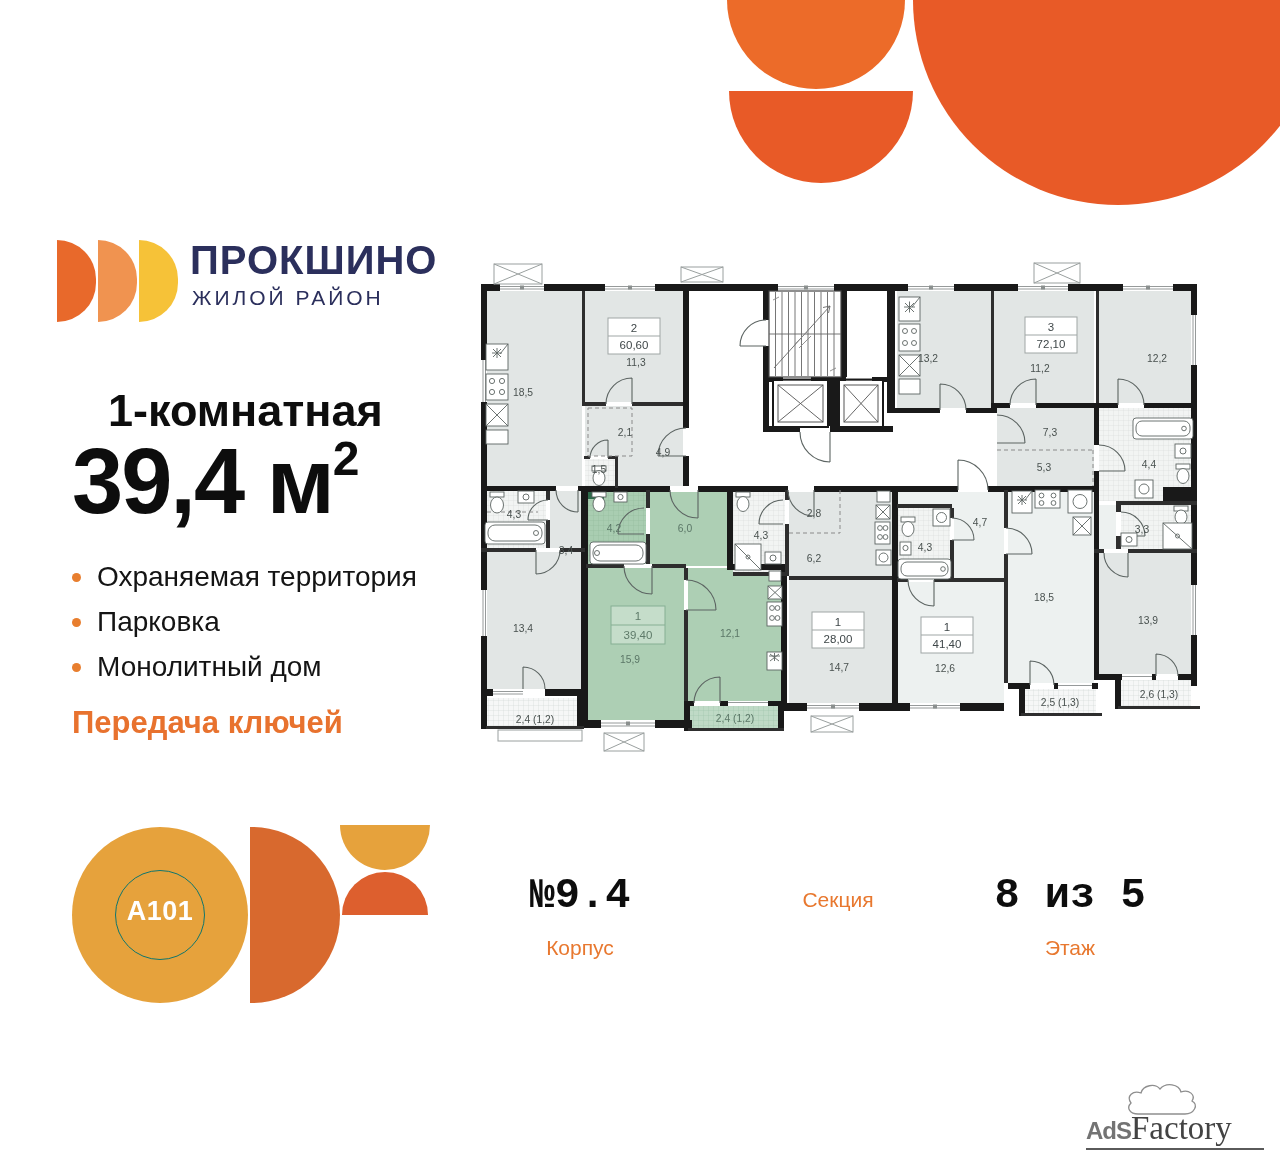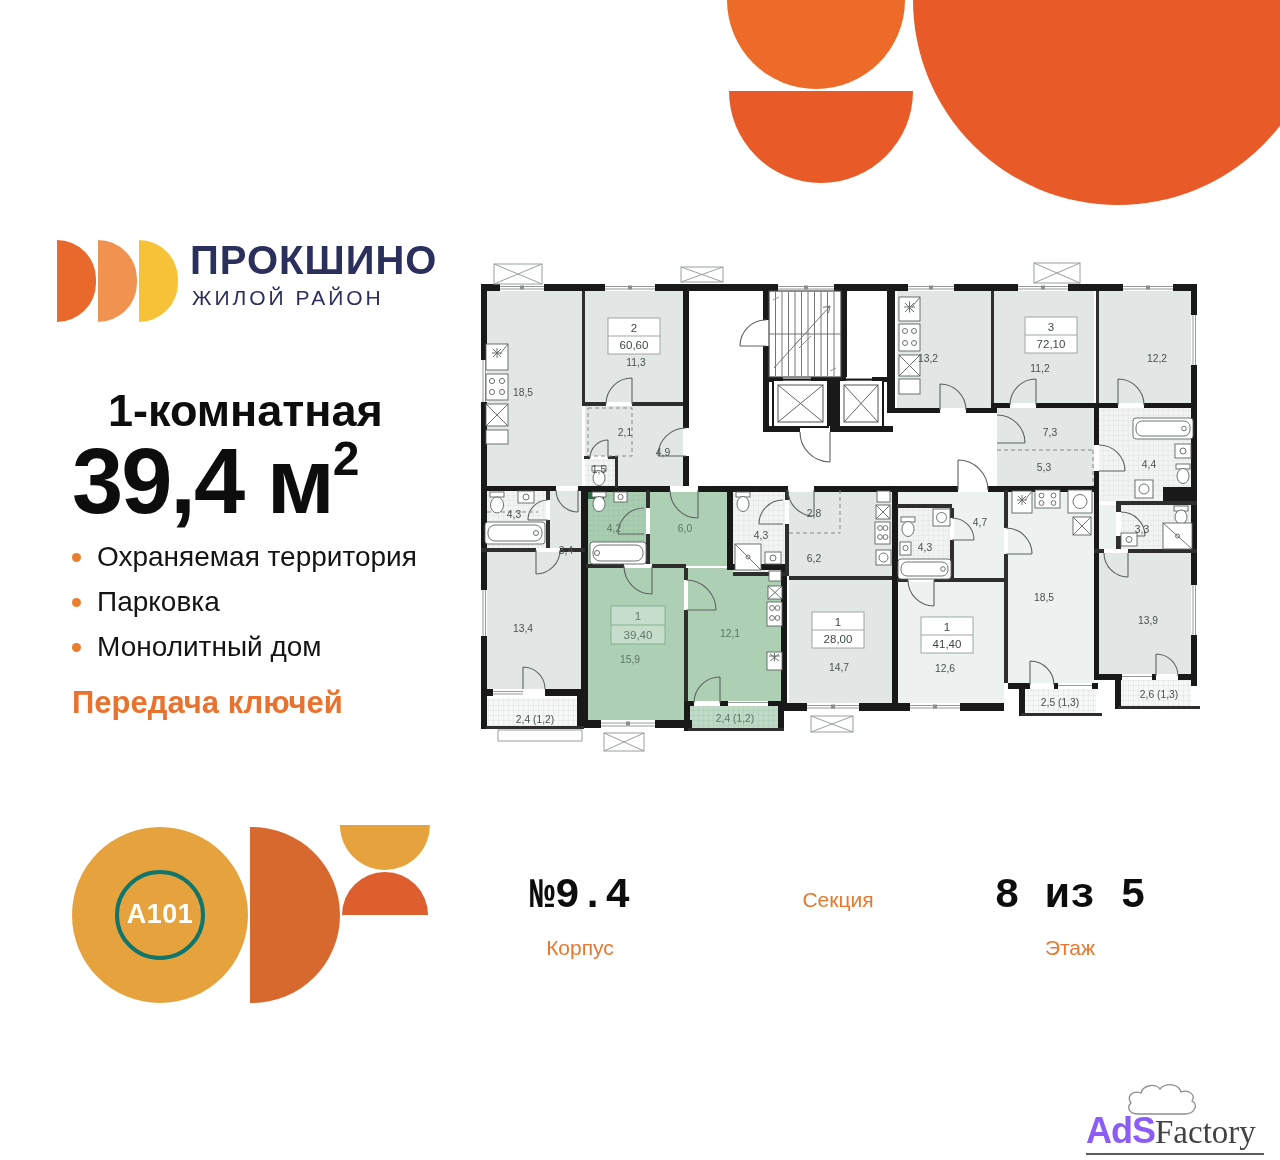--- a/index.html
+++ b/index.html
@@ -18,45 +18,45 @@
   #brand .dsh{display:inline-block;width:39px;height:82px;border-radius:0 41px 41px 0;margin-right:2px;vertical-align:top;}
   .dsh1{background:#E8692B}.dsh2{background:#F09350}.dsh3{background:#F6C238}
   #brand .bname{position:absolute;left:133px;top:0;font-size:40px;font-weight:700;color:#2B2F5C;letter-spacing:1px;}
   #brand .btag{position:absolute;left:135px;top:48px;font-size:21px;font-weight:400;color:#2B2F5C;letter-spacing:3px;}
 
   
   #info{left:72px;top:388px;width:400px;}
   #info .title{font-size:45px;font-weight:800;color:#0d0d0d;line-height:1.0;margin-left:36px;}
   #info .arealine{margin-top:2px;font-size:92px;font-weight:800;color:#0d0d0d;line-height:1.0;letter-spacing:-2px;}
   #info .arealine sup{font-size:48px;vertical-align:38px;letter-spacing:0;}
-  #info ul{list-style:none;margin:14px 0 0 0;padding:0;}
+  #info ul{list-style:none;margin:34px 0 0 0;padding:0;}
   #info li{font-size:28px;font-weight:500;color:#141414;margin:0 0 13px 0;}
   #info li .dot{display:inline-block;width:9px;height:9px;border-radius:50%;background:#E87E2E;margin-right:16px;vertical-align:4px;}
   #info .hand1{margin-top:22px;font-size:31px;font-weight:700;color:#E8722E;}
   #info .hand2{margin-top:9px;font-size:29px;font-weight:700;color:#0d0d0d;}
 
   
   .detail{top:872px;width:204px;text-align:center;}
   .detail .val{font-size:42px;font-weight:700;color:#0d0d0d;font-family:Liberation Mono, monospace;}
   .detail .lab{font-size:21px;color:#E8782F;margin-top:16px;}
   #det0{left:478px}#det1{left:736px}#det2{left:968px}
 
   
   #a101{left:72px;top:827px;width:360px;height:180px;}
   #a101 .circle{position:absolute;left:0;top:0;width:176px;height:176px;border-radius:50%;background:#E6A23C;}
-  #a101 .ring{position:absolute;left:43px;top:43px;width:90px;height:90px;border:4px solid #0f766e;border-radius:50%;box-sizing:border-box;
+  #a101 .ring{position:absolute;left:43px;top:43px;width:90px;height:90px;border:1px solid #0f766e;border-radius:50%;box-sizing:border-box;
               color:#fff;font-size:27px;font-weight:700;text-align:center;line-height:80px;letter-spacing:0.5px;}
   #a101 .dshape{position:absolute;left:178px;top:0;width:90px;height:176px;background:#D8692E;border-radius:0 88px 88px 0;}
   #a101 .semiy{position:absolute;left:268px;top:-2px;width:90px;height:45px;background:#E6A23C;border-radius:0 0 45px 45px;}
   #a101 .semio{position:absolute;left:270px;top:45px;width:86px;height:43px;background:#DD5F2E;border-radius:43px 43px 0 0;}
 
   
   #wm{left:1086px;top:1086px;width:184px;}
   #wm .row{margin-top:24px;white-space:nowrap;}
-  #wm .ads{font-size:36px;font-weight:800;color:#8b5cf6;letter-spacing:-1px;margin-top:16px;}
+  #wm .ads{font-size:24px;font-weight:800;color:#737373;letter-spacing:-1px;margin-top:16px;}
   #wm .fac{font-family:"Liberation Serif",serif;font-size:33px;color:#434343;}
   #wm .rule{height:2px;background:#5a5a5a;width:178px;margin-top:1px;}
   #wm svg{position:absolute;left:38px;top:-6px;}
 
   svg text{font-family:"Liberation Sans",sans-serif;}
   .rl{font-size:10.3px;fill:#49514F;}
   .rlg{font-size:10.3px;fill:#5B7767;}
   .bx{font-size:11.5px;fill:#3F4749;}
   .bxg{font-size:11.5px;fill:#5E7A69;}
 </style>

